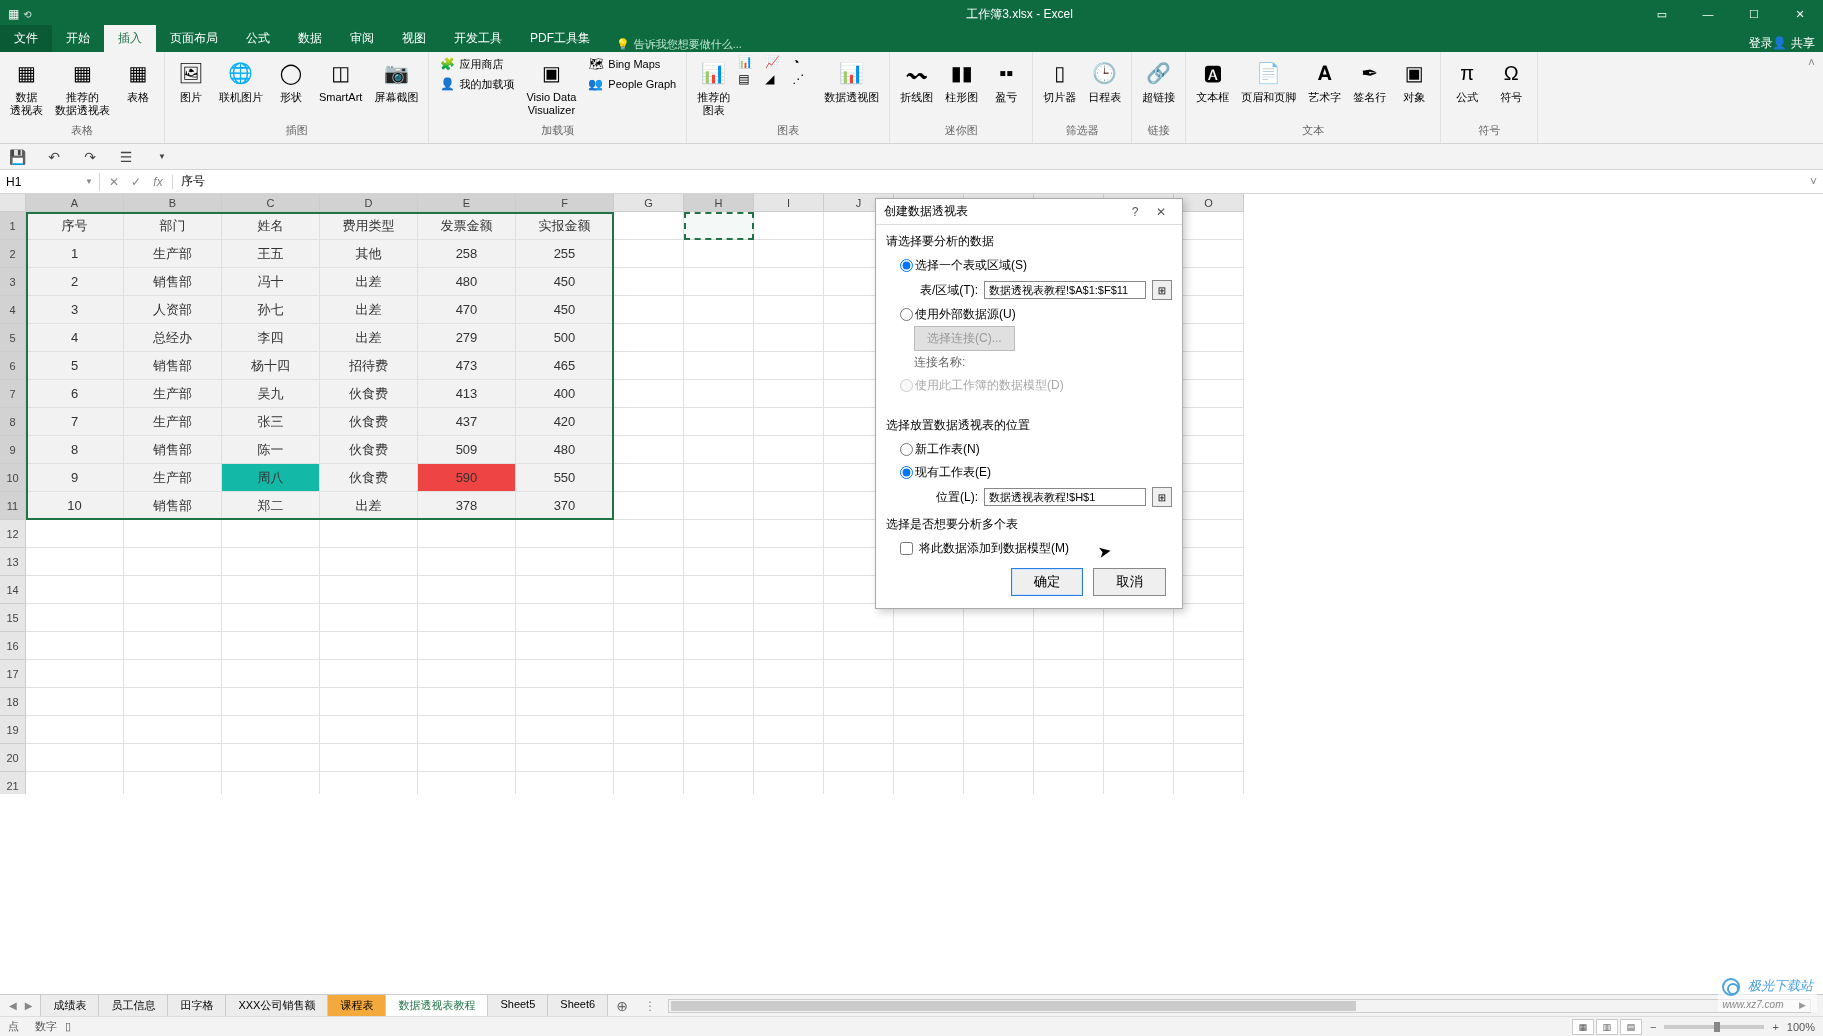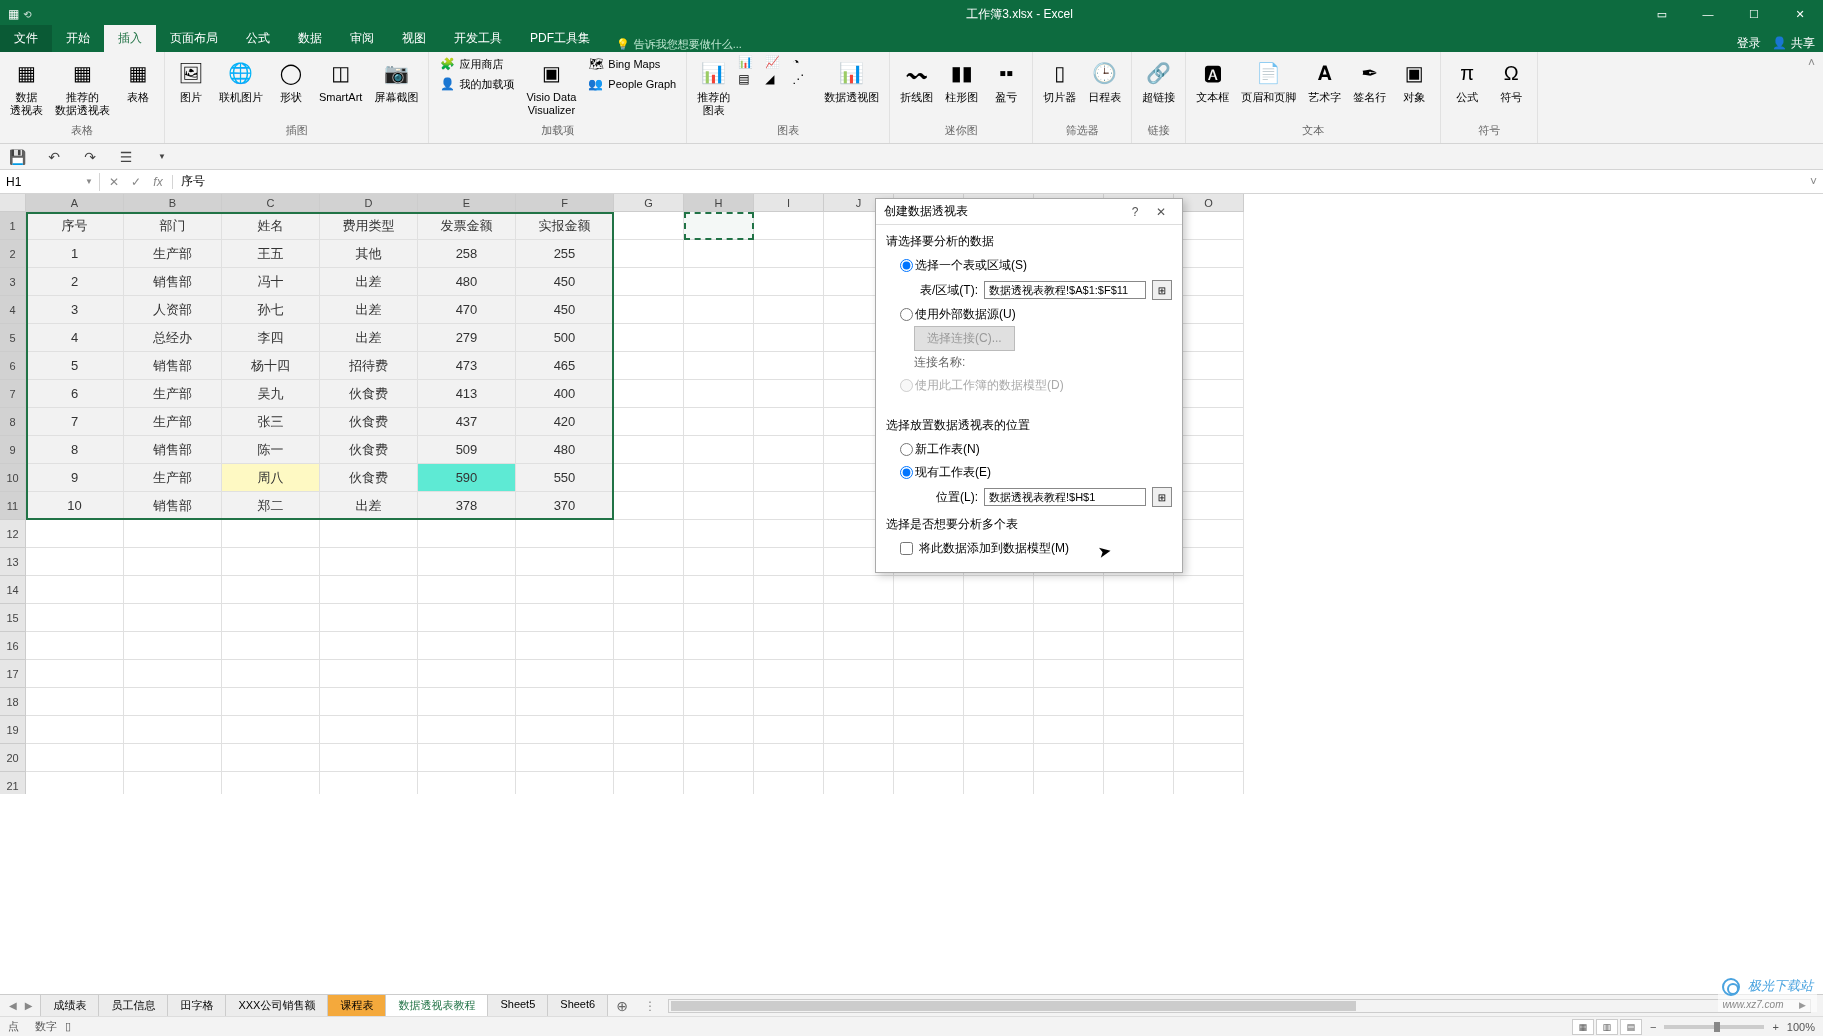--- a/index.html
+++ b/index.html
@@ -10,21 +10,21 @@
 .title-left { width: 400px; display: flex; align-items: center; padding-left: 8px; gap: 4px;}
 .title-center { flex: 1; text-align: center; font-size: 12px; }
 .title-right { display: flex; align-items: center; }
 .win-btn { width: 46px; height: 28px; display: flex; align-items: center; justify-content: center; color: #fff; font-size: 11px;}
 
 
 .ribbon-tabs { height: 24px; background: #0d6b3f; display: flex; align-items: flex-end; padding-left: 0; color: #fff; }
 .file-tab { background: #0a5a35; padding: 5px 14px; font-size: 12px; }
 .tab { padding: 5px 14px; font-size: 12px; cursor: pointer; }
 .tab.active { background: #f3f3f3; color: #217346; }
-.ribbon-right { margin-left: auto; display: flex; align-items: center; padding-right: 8px; gap: 12px; font-size: 12px;}
+.ribbon-right { margin-left: auto; display: flex; align-items: center; padding-right: 8px; font-size: 12px;}
 
 
 .ribbon { height: 92px; background: #f3f3f3; border-bottom: 1px solid #d4d4d4; display: flex; }
 .ribbon-group { border-right: 1px solid #e1e1e1; padding: 3px 6px; display: flex; flex-direction: column; }
 .group-items { flex: 1; display: flex; align-items: flex-start; gap: 4px; }
 .group-label { text-align: center; font-size: 11px; color: #666; padding: 2px 0;}
 .big-btn { display: flex; flex-direction: column; align-items: center; justify-content: center; padding: 2px 4px; min-width: 36px; gap: 2px; }
 .big-btn .ico { width: 32px; height: 32px; display: flex; align-items: center; justify-content: center; font-size: 20px; }
 .big-btn .lbl { font-size: 11px; text-align: center; line-height: 1.2; white-space: nowrap;}
 .small-btn-row { display: flex; flex-direction: column; gap: 2px; }
@@ -538,23 +538,23 @@
         <div class="cell" style="width: 70px;"></div>
         <div class="cell" style="width: 70px;"></div>
         <div class="cell" style="width: 70px;"></div>
         <div class="cell" style="width: 70px;"></div>
         <div class="cell" style="width: 70px;"></div>
         <div class="cell" style="width: 70px;"></div>
       </div>
       <div class="grid-row">
         <div class="cell" style="width: 98px; background: rgb(242, 242, 242);">9</div>
         <div class="cell" style="width: 98px; background: rgb(242, 242, 242);">生产部</div>
-        <div class="cell" style="width: 98px; background: #fef9c3;">周八</div>
+        <div class="cell" style="width: 98px; background: #14b8a6;">周八</div>
         <div class="cell" style="width: 98px; background: rgb(242, 242, 242);">伙食费</div>
-        <div class="cell" style="width: 98px; background: #5eead4;">590</div>
+        <div class="cell" style="width: 98px; background: #ef4444;">590</div>
         <div class="cell" style="width: 98px; background: rgb(242, 242, 242);">550</div>
         <div class="cell" style="width: 70px;"></div>
         <div class="cell" style="width: 70px;"></div>
         <div class="cell" style="width: 70px;"></div>
         <div class="cell" style="width: 70px;"></div>
         <div class="cell" style="width: 70px;"></div>
         <div class="cell" style="width: 70px;"></div>
         <div class="cell" style="width: 70px;"></div>
         <div class="cell" style="width: 70px;"></div>
         <div class="cell" style="width: 70px;"></div>
@@ -794,20 +794,24 @@
       <input type="text" value="数据透视表教程!$H$1" style="">
       <div class="range-btn">⊞</div>
     </div>
 
     <div class="dlg-section" style="margin-top:6px">选择是否想要分析多个表</div>
     <label class="dlg-check">
         <input type="checkbox" style="">
         <span>将此数据添加到数据模型(M)</span>
       </label>
 
+    <div class="dlg-buttons">
+      <button class="dlg-btn primary">确定</button>
+      <button class="dlg-btn">取消</button>
+    </div>
   </div>
 </div>
 
 <div class="cursor-arrow">➤</div>
 
 <div class="sheet-tabs-row">
   <div class="tab-nav">
       <span>◀</span>
       <span>▶</span>
     </div>

